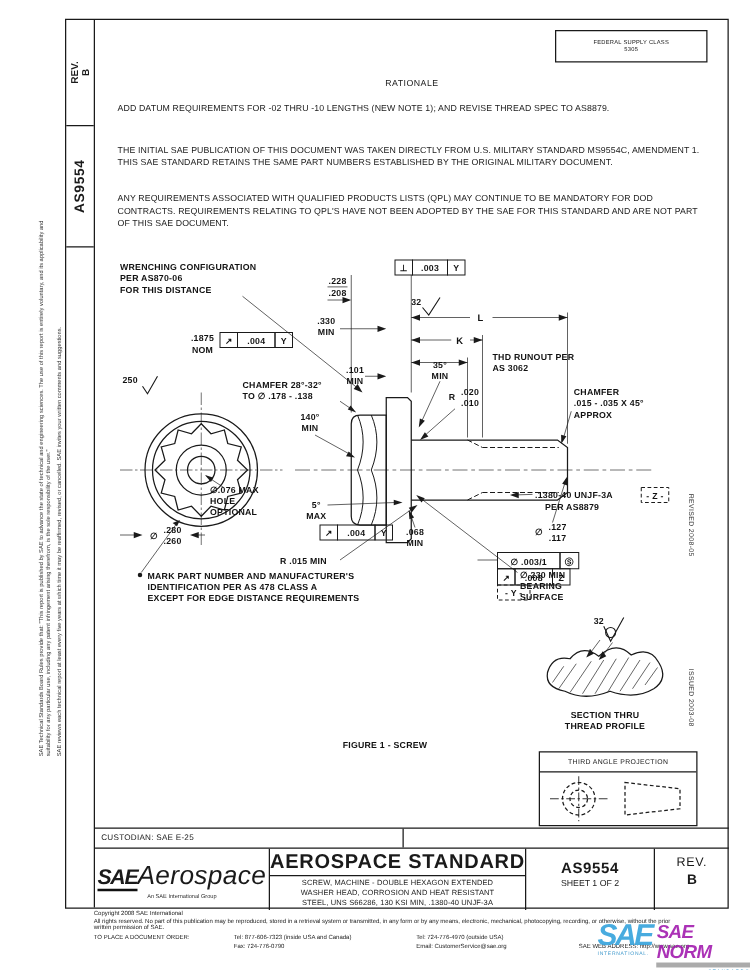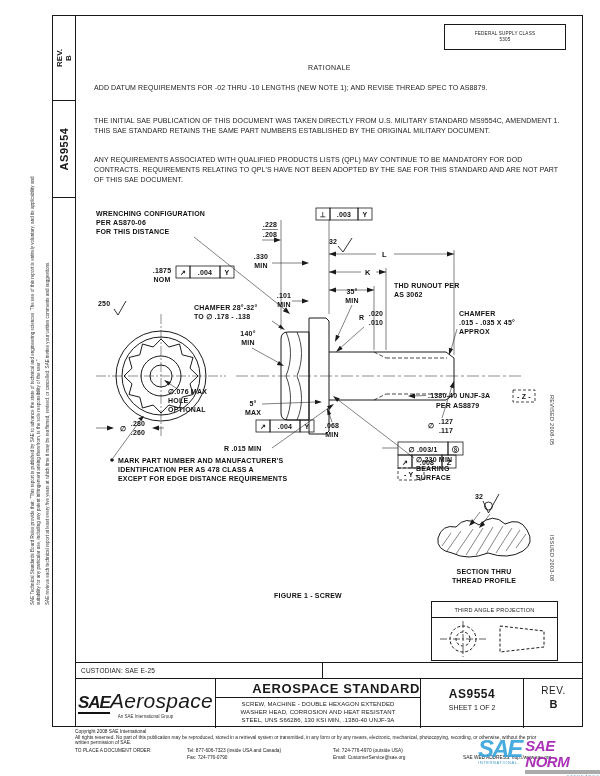--- a/index.html
+++ b/index.html
@@ -42,21 +42,21 @@
   .custodian-row { position:absolute; left:0; top:646px; width:100%; height:16px; border-top:1px solid #1a1a1a; font-size:6.5px; line-height:15px; padding-left:5px; letter-spacing:.2px; }
   .custodian-div { position:absolute; left:246px; top:0; height:100%; border-left:1px solid #1a1a1a; }
 
   .title-block { position:absolute; left:0; top:662px; width:100%; height:50px; border-top:1.4px solid #1a1a1a; display:flex; }
   .tb-cell { border-right:1px solid #1a1a1a; height:100%; position:relative; }
   .tb-logo { width:140px; text-align:center; padding-top:10px; }
   .logo-sae { font-size:17px; font-weight:bold; font-style:italic; letter-spacing:-1px; border-bottom:2px solid #111; }
   .logo-aero { font-size:21px; font-style:italic; letter-spacing:.3px; }
   .logo-sub { font-size:4.5px; color:#333; margin-top:1px; text-align:center; }
   .tb-std { width:205px; text-align:center; }
-  .tb-std-head { font-size:13px; font-weight:bold; letter-spacing:.6px; border-bottom:1px solid #1a1a1a; padding:2px 0 1px;text-align:right; }
+  .tb-std-head { font-size:16px; font-weight:bold; letter-spacing:.6px; border-bottom:1px solid #1a1a1a; padding:2px 0 1px;text-align:right; }
   .tb-title { font-size:6px; line-height:8px; padding-top:2px; letter-spacing:.1px; }
   .tb-num { width:103px; text-align:center; padding-top:8px; }
   .tb-num-doc { font-size:12px; font-weight:bold; letter-spacing:.5px; }
   .tb-num-sheet { font-size:7px; margin-top:3px; }
   .tb-rev { flex:1; border-right:none; text-align:center; padding-top:6px; }
   .tb-rev-label { font-size:10px; letter-spacing:.5px; }
   .tb-rev-val { font-size:11px; font-weight:bold; margin-top:2px; }
 
   .footer { position:absolute; left:75px; top:729px; width:510px; font-size:4.8px; line-height:5.7px; color:#222; }
   .f-contact { position:relative; margin-top:2px; height:18px; }

